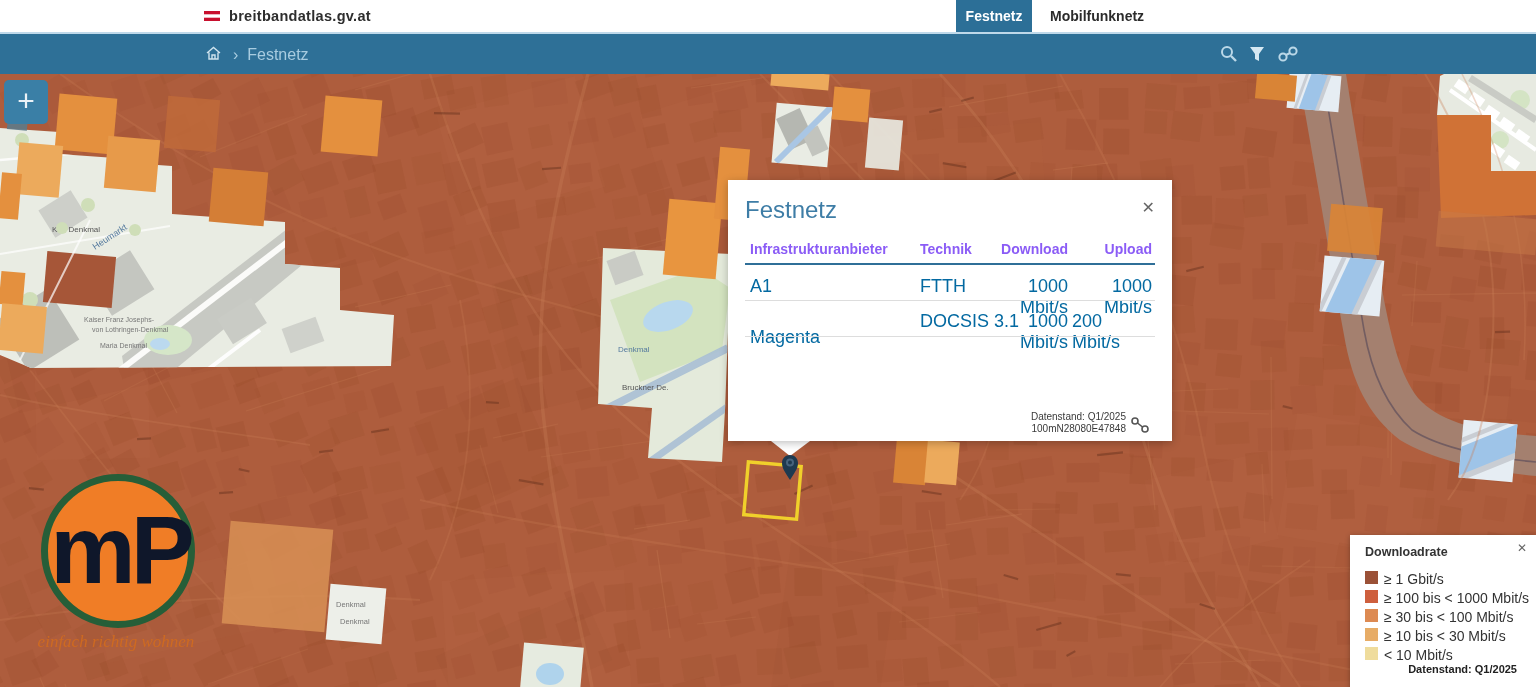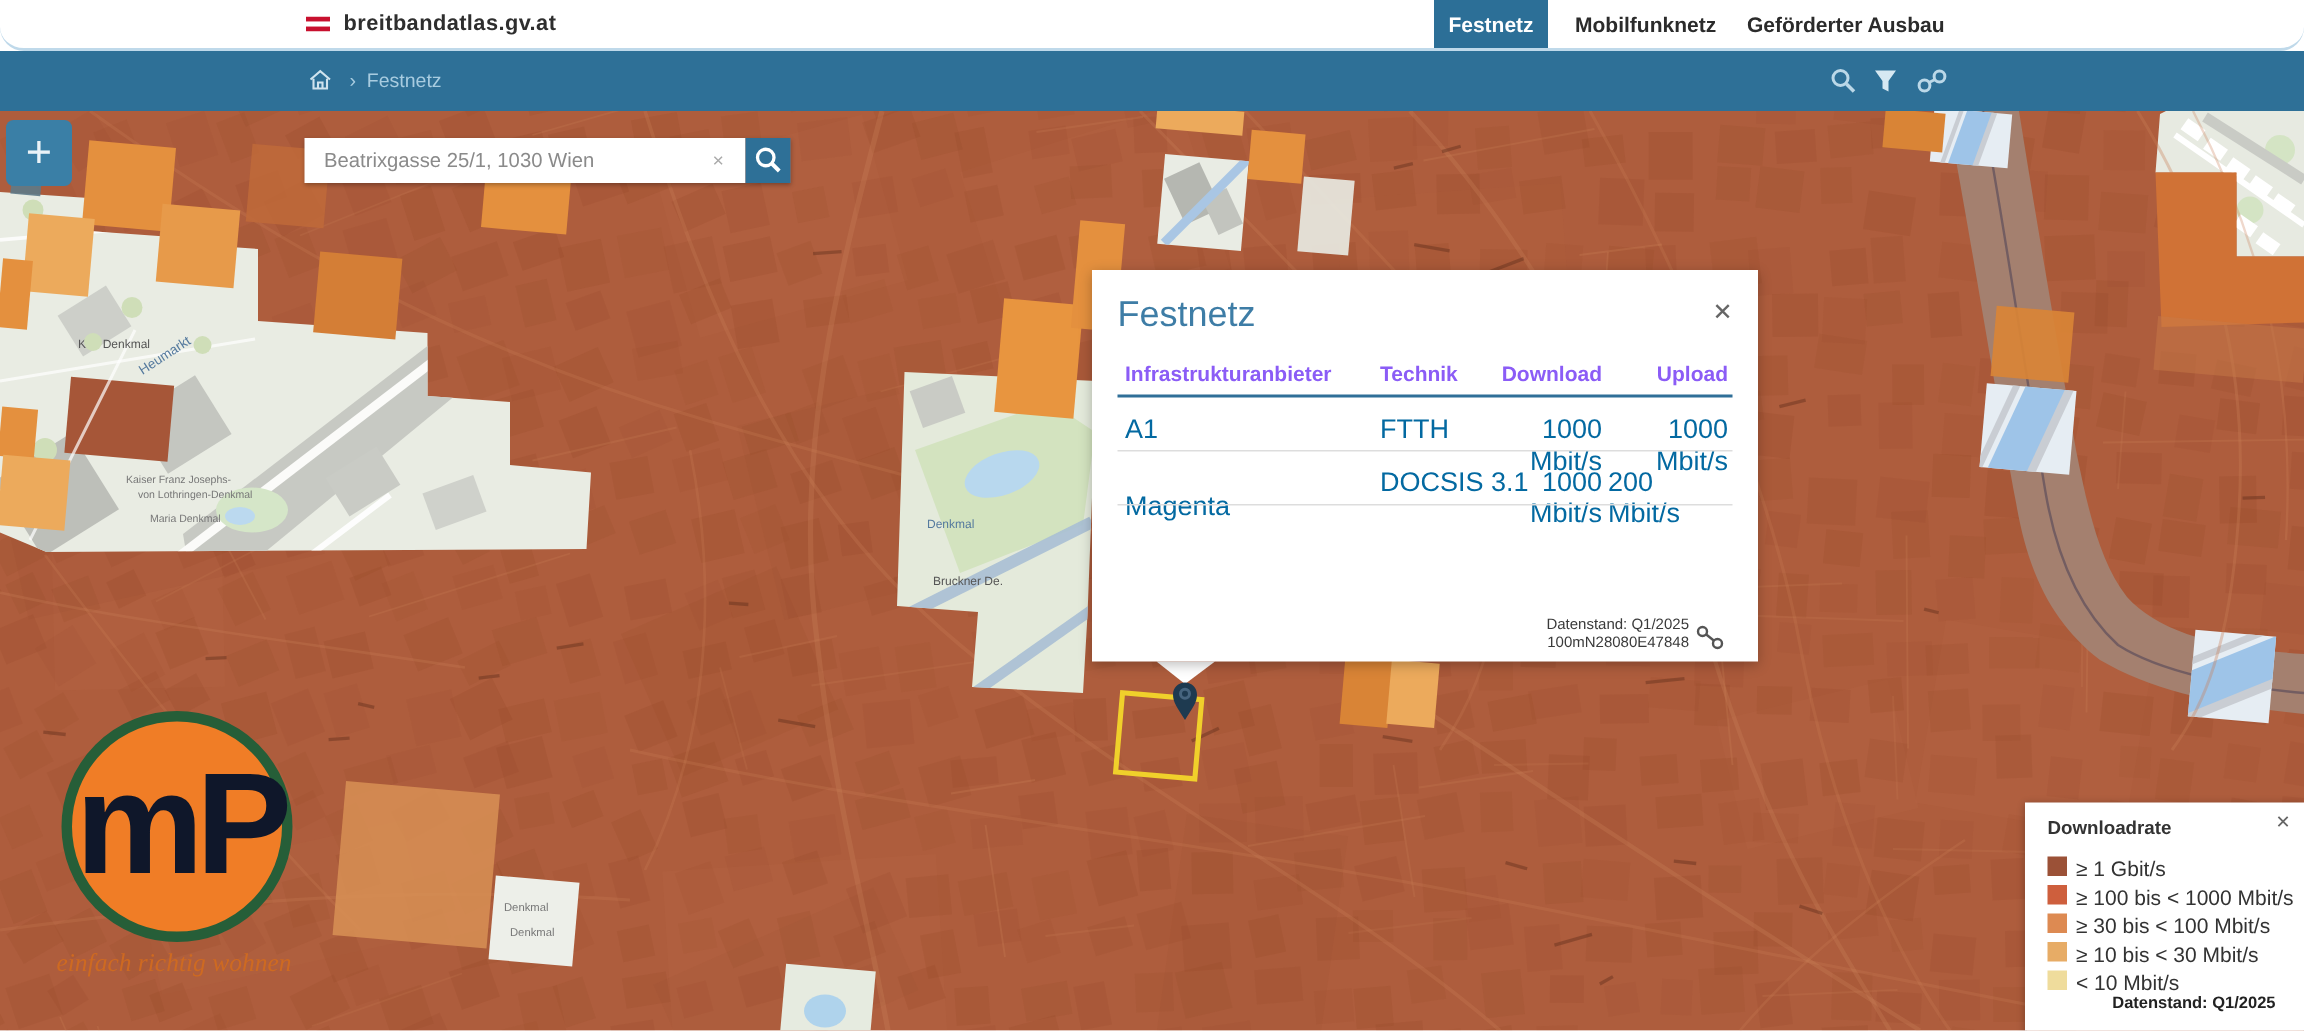--- a/index.html
+++ b/index.html
@@ -1,25 +1,25 @@
 <!DOCTYPE html>
 <html><head><meta charset="utf-8">
 <style>
 * { margin:0; padding:0; box-sizing:border-box; }
 html,body { width:1536px; height:687px; overflow:hidden; font-family:"Liberation Sans",sans-serif; background:#fff; }
 #stage { position:relative; width:1536px; height:687px; }
-#header { position:absolute; left:0; top:0; width:100%; height:34px; background:#fff; z-index:30; border-bottom:2px solid #BFD9EA;border-radius:16px; }
+#header { position:absolute; left:0; top:0; width:100%; height:34px; background:#fff; z-index:30; border-bottom:2px solid #BFD9EA; }
 #brand { position:absolute; left:229px; top:8px; font-size:14.5px; font-weight:700; color:#2e2e2e; letter-spacing:0.3px; }
 #flag { position:absolute; left:204px; top:11px; width:16px; height:10px; }
 .tab { position:absolute; top:0; height:32px; line-height:32px; font-size:14px; font-weight:700; color:#2b2b2b; text-align:center; white-space:nowrap; }
 #tab1 { left:956px; width:76px; background:#2C6F97; color:#fff; }
 #tab2 { left:1050px; width:94px; }
 #tab3 { left:1158px; width:145px; }
 #bluebar { position:absolute; left:0; top:34px; width:100%; height:40px; background:#2E7097; z-index:29; }
-#crumb { position:absolute; left:233px; top:12px; font-size:13px; color:#A8CCE0; }
+#crumb { position:absolute; left:233px; top:12px; font-size:16px; color:#A8CCE0; }
 #map { position:absolute; left:0; top:74px; z-index:1; display:block; }
 #search { position:absolute; left:203px; top:92px; width:324px; height:30px; z-index:20; box-shadow:0 1px 3px rgba(0,0,0,0.3); }
 #search .inp { position:absolute; left:0; top:0; width:294px; height:30px; background:#fff; font-size:13.5px; color:#8a8a8a; line-height:30px; padding-left:13px; }
 #search .x { position:absolute; left:272px; top:0; line-height:30px; color:#aaa; font-size:13px; }
 #search .btn { position:absolute; left:294px; top:0; width:30px; height:30px; background:#2E7097; }
 #popup { position:absolute; left:728px; top:180px; width:444px; height:261px; background:#fff; z-index:22; box-shadow:0 2px 8px rgba(0,0,0,0.25); }
 #popup h2 { position:absolute; left:17px; top:16px; font-size:24px; font-weight:400; color:#3E7DA6; }
 #popup .close { position:absolute; right:17px; top:18px; font-size:16px; color:#666; }
 .pt { position:absolute; font-size:18px; color:#0369a1; }
 .pth { font-weight:700; color:#8b5cf6; font-size:14px; }
@@ -1079,45 +1079,36 @@
 </svg>
   <div id="header">
     <svg id="flag" width="16" height="10">
         <rect width="16" height="10" fill="#fff"></rect>
         <rect width="16" height="3.3" fill="#C8102E"></rect>
         <rect y="6.7" width="16" height="3.3" fill="#C8102E"></rect>
       </svg>
     <div id="brand">breitbandatlas.gv.at</div>
     <div class="tab" id="tab1">Festnetz</div>
     <div class="tab" id="tab2">Mobilfunknetz</div>
-    <div class="tab" id="tab3">Geförderter Ausbau</div>
   </div>
   <div id="bluebar">
     <svg style="position:absolute;left:205px;top:11px" width="17" height="17" viewBox="0 0 17 17">
         <path d="M 2,8 L 8.5,2.5 L 15,8 M 4,7.5 L 4,14 L 13,14 L 13,7.5 M 7,14 L 7,10 L 10,10 L 10,14" fill="none" stroke="#CFE3EE" stroke-width="1.4"></path>
       </svg>
     <div id="crumb">›&nbsp;&nbsp;Festnetz</div>
     <svg style="position:absolute;left:1220px;top:44px;top:10px" width="100" height="20" viewBox="0 0 100 20">
       <circle cx="7" cy="8" r="5" fill="none" stroke="#BBD8E8" stroke-width="2"></circle>
         <line x1="11" y1="12" x2="16" y2="17" stroke="#BBD8E8" stroke-width="2.4"></line>
       <path d="M 30,3 L 44,3 L 39,10 L 39,17 L 35,15 L 35,10 Z" fill="#D6E8F2"></path>
       <g stroke="#BBD8E8" stroke-width="2" fill="none">
           <circle cx="63" cy="13" r="3.6"></circle>
           <circle cx="73" cy="7" r="3.6"></circle>
           <line x1="66" y1="11" x2="70" y2="9"></line>
         </g>
     </svg>
-  </div>
-  <div id="search">
-    <div class="inp">Beatrixgasse 25/1, 1030 Wien</div>
-    <div class="x">×</div>
-    <div class="btn"><svg width="30" height="30" viewBox="0 0 30 30">
-          <circle cx="13.5" cy="13" r="5.5" fill="none" stroke="#fff" stroke-width="2.2"></circle>
-          <line x1="17.5" y1="17" x2="22.5" y2="22" stroke="#fff" stroke-width="2.6"></line>
-        </svg></div>
   </div>
   <div id="popup">
     <h2>Festnetz</h2>
     <div class="close">✕</div>
     <div class="pt pth" style="left:22px; top:61px;">Infrastrukturanbieter</div>
     <div class="pt pth" style="left:192px; top:61px;">Technik</div>
     <div class="pt pth" style="left:260px; top:61px; width:80px; text-align:right;">Download</div>
     <div class="pt pth" style="left:344px; top:61px; width:80px; text-align:right;">Upload</div>
     <div class="blueline"></div>
     <div class="pt" style="left:22px; top:96px;">A1</div>

